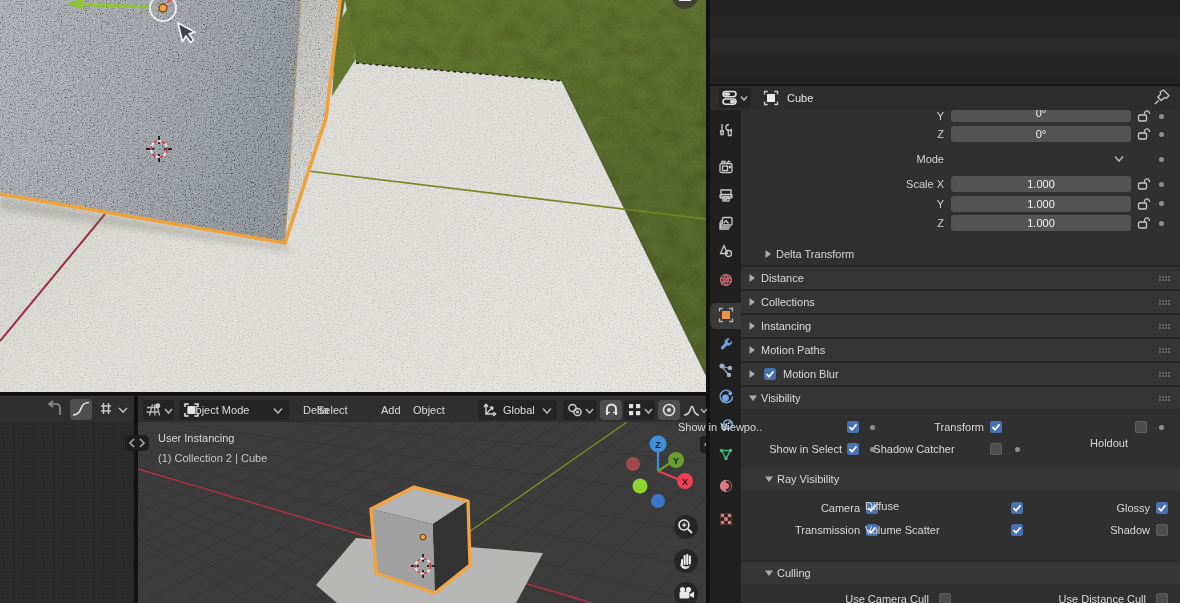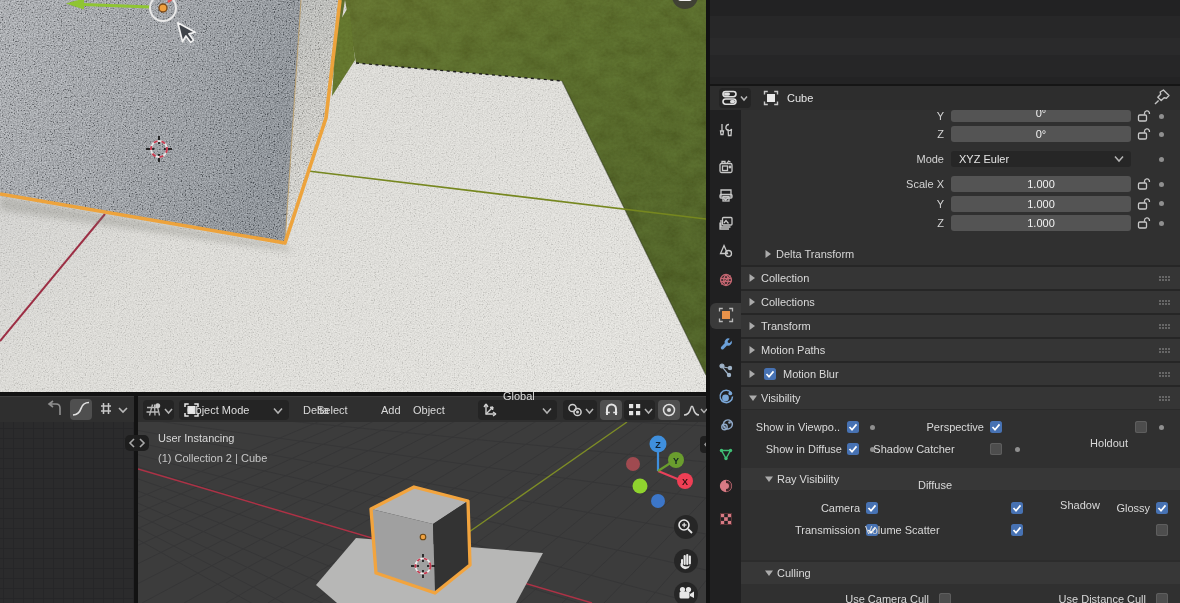--- a/index.html
+++ b/index.html
@@ -262,21 +262,21 @@
 <div class="lbl" style="left:381px;top:403px;color:#dadada">Add</div>
 <div class="lbl" style="left:413px;top:403px;color:#dadada">Object</div>
 <div class="abs" style="left:478px;top:400px;width:79px;height:20px;background:#242424;border-radius:4px"></div>
 <svg class="abs" style="left:482px;top:402px" width="16" height="16" viewBox="0 0 16 16">
 <g stroke="#d0d0d0" stroke-width="1.4" fill="none">
 <path d="M4,2 V12 H14"></path>
 <path d="M4,2 l-2,3 M4,2 l2,3 M14,12 l-3,-2 M14,12 l-3,2"></path>
 <path d="M4,12 L11,5 M11,5 l-3,0.5 M11,5 l-0.5,3"></path>
 </g>
     </svg>
-<div class="lbl" style="left:503px;top:389px;color:#dedede">Global</div>
+<div class="lbl" style="left:503px;top:403px;color:#dedede">Global</div>
 <svg class="abs" style="left:541px;top:407px" width="12" height="8" viewBox="0 0 12 8">
 <path d="M2,1.5 l4,4.5 l4,-4.5" stroke="#b5b5b5" stroke-width="1.5" fill="none"></path>
     </svg>
 <div class="abs" style="left:563px;top:400px;width:34px;height:20px;background:#242424;border-radius:4px"></div>
 <svg class="abs" style="left:566px;top:402px" width="30" height="16" viewBox="0 0 30 16">
 <g stroke="#d0d0d0" stroke-width="1.5" fill="none">
 <circle cx="6.5" cy="6" r="3.6"></circle>
         <circle cx="11.5" cy="10" r="3.6"></circle>
 </g>
 <circle cx="11.5" cy="10" r="1.5" fill="#d0d0d0"></circle>
@@ -461,21 +461,20 @@
       <div style="margin-top:0px;height:16px;display:flex;align-items:center;justify-content:center;color:#f2f2f2;font-size:11px">0°</div>
     </div>
 <svg class="abs" style="left:1136px;top:127px" width="16" height="14" viewBox="0 0 16 14">
 <g stroke="#c9c9c9" stroke-width="1.3" fill="none">
 <rect x="2.5" y="6" width="8" height="6" rx="1.2"></rect>
 <path d="M8.5,5.5 V4.2 a2.5,2.5 0 0 1 4.8,-0.8 l0.2,1.6"></path>
 </g>
     </svg>
 <div class="abs" style="left:1158.5px;top:131.5px;width:5px;height:5px;border-radius:50%;background:#8f8f8f"></div>
 <div class="lbl" style="left:784px;top:152px;width:160px;text-align:right;color:#d4d4d4">Mode</div>
-<div class="abs" style="left:951px;top:151px;width:180px;height:16px;background:#262626;border-radius:3px;color:#e4e4e4;font-size:11px;line-height:16px;padding-left:8px;box-sizing:border-box">XYZ Euler</div>
 <svg class="abs" style="left:1113px;top:155px" width="12" height="8" viewBox="0 0 12 8">
 <path d="M2,1.5 l4,4.5 l4,-4.5" stroke="#b5b5b5" stroke-width="1.5" fill="none"></path>
     </svg>
 <div class="abs" style="left:1158.5px;top:156.5px;width:5px;height:5px;border-radius:50%;background:#8f8f8f"></div>
 <div class="lbl" style="left:784px;top:177px;width:160px;text-align:right;color:#d4d4d4">Scale X</div>
 <div class="abs" style="left:951px;top:176px;width:180px;height:16px;background:#545454;border-radius:3px;overflow:hidden">
       <div style="margin-top:0px;height:16px;display:flex;align-items:center;justify-content:center;color:#f2f2f2;font-size:11px">1.000</div>
     </div>
 <svg class="abs" style="left:1136px;top:177px" width="16" height="14" viewBox="0 0 16 14">
 <g stroke="#c9c9c9" stroke-width="1.3" fill="none">
@@ -508,35 +507,35 @@
 <div class="abs" style="left:1158.5px;top:220.5px;width:5px;height:5px;border-radius:50%;background:#8f8f8f"></div>
 <svg class="abs" style="left:764px;top:249px" width="8" height="10" viewBox="0 0 8 10">
       <polygon points="1.5,1 7,5 1.5,9" fill="#ababab"></polygon>
     </svg>
 <div class="lbl" style="left:776px;top:247px;color:#d5d5d5">Delta Transform</div>
 <div class="abs" style="left:741px;top:265px;width:439px;height:2px;background:#262626"></div>
 <div class="abs" style="left:741px;top:267px;width:439px;height:22px;background:#353535;border-bottom:1px solid #2a2a2a"></div>
 <svg class="abs" style="left:748px;top:273px" width="8" height="10" viewBox="0 0 8 10">
       <polygon points="1.5,1 7,5 1.5,9" fill="#ababab"></polygon>
     </svg>
-<div class="lbl" style="left:761px;top:271px;color:#dadada">Collection</div>
+<div class="lbl" style="left:761px;top:271px;color:#dadada">Distance</div>
 <div class="abs" style="left:1159px;top:276px;width:2px;height:2px;background:#666;box-shadow:3px 0 #666,6px 0 #666,9px 0 #666,0 3px #666,3px 3px #666,6px 3px #666,9px 3px #666"></div>
 <div class="abs" style="left:741px;top:289px;width:439px;height:2px;background:#262626"></div>
 <div class="abs" style="left:741px;top:291px;width:439px;height:22px;background:#353535;border-bottom:1px solid #2a2a2a"></div>
 <svg class="abs" style="left:748px;top:297px" width="8" height="10" viewBox="0 0 8 10">
       <polygon points="1.5,1 7,5 1.5,9" fill="#ababab"></polygon>
     </svg>
 <div class="lbl" style="left:761px;top:295px;color:#dadada">Collections</div>
 <div class="abs" style="left:1159px;top:300px;width:2px;height:2px;background:#666;box-shadow:3px 0 #666,6px 0 #666,9px 0 #666,0 3px #666,3px 3px #666,6px 3px #666,9px 3px #666"></div>
 <div class="abs" style="left:741px;top:313px;width:439px;height:2px;background:#262626"></div>
 <div class="abs" style="left:741px;top:315px;width:439px;height:22px;background:#353535;border-bottom:1px solid #2a2a2a"></div>
 <svg class="abs" style="left:748px;top:321px" width="8" height="10" viewBox="0 0 8 10">
       <polygon points="1.5,1 7,5 1.5,9" fill="#ababab"></polygon>
     </svg>
-<div class="lbl" style="left:761px;top:319px;color:#dadada">Transform</div>
+<div class="lbl" style="left:761px;top:319px;color:#dadada">Instancing</div>
 <div class="abs" style="left:1159px;top:324px;width:2px;height:2px;background:#666;box-shadow:3px 0 #666,6px 0 #666,9px 0 #666,0 3px #666,3px 3px #666,6px 3px #666,9px 3px #666"></div>
 <div class="abs" style="left:741px;top:337px;width:439px;height:2px;background:#262626"></div>
 <div class="abs" style="left:741px;top:339px;width:439px;height:22px;background:#353535;border-bottom:1px solid #2a2a2a"></div>
 <svg class="abs" style="left:748px;top:345px" width="8" height="10" viewBox="0 0 8 10">
       <polygon points="1.5,1 7,5 1.5,9" fill="#ababab"></polygon>
     </svg>
 <div class="lbl" style="left:761px;top:343px;color:#dadada">Motion Paths</div>
 <div class="abs" style="left:1159px;top:348px;width:2px;height:2px;background:#666;box-shadow:3px 0 #666,6px 0 #666,9px 0 #666,0 3px #666,3px 3px #666,6px 3px #666,9px 3px #666"></div>
 <div class="abs" style="left:741px;top:361px;width:439px;height:2px;background:#262626"></div>
 <div class="abs" style="left:741px;top:363px;width:439px;height:22px;background:#353535;border-bottom:1px solid #2a2a2a"></div>
@@ -549,74 +548,74 @@
     </svg>
 <div class="lbl" style="left:783px;top:367px;color:#dadada">Motion Blur</div>
 <div class="abs" style="left:1159px;top:372px;width:2px;height:2px;background:#666;box-shadow:3px 0 #666,6px 0 #666,9px 0 #666,0 3px #666,3px 3px #666,6px 3px #666,9px 3px #666"></div>
 <div class="abs" style="left:741px;top:385px;width:439px;height:2px;background:#262626"></div>
 <div class="abs" style="left:741px;top:387px;width:439px;height:22px;background:#353535;border-bottom:1px solid #2a2a2a"></div>
 <svg class="abs" style="left:748px;top:394px" width="10" height="8" viewBox="0 0 10 8">
       <polygon points="1,1.5 9,1.5 5,7" fill="#ababab"></polygon>
     </svg>
 <div class="lbl" style="left:761px;top:391px;color:#dadada">Visibility</div>
 <div class="abs" style="left:1159px;top:396px;width:2px;height:2px;background:#666;box-shadow:3px 0 #666,6px 0 #666,9px 0 #666,0 3px #666,3px 3px #666,6px 3px #666,9px 3px #666"></div>
-<div class="lbl" style="left:700px;top:420px;width:140px;text-align:right;color:#d9d9d9">Show in Viewpo..</div>
+<div class="lbl" style="left:678px;top:420px;width:140px;color:#d9d9d9">Show in Viewpo..</div>
 <div class="abs" style="left:847px;top:421px;width:12px;height:12px;background:#4772b3;border-radius:2.5px"></div>
 <svg class="abs" style="left:847px;top:421px" width="12" height="12" viewBox="0 0 12 12">
       <path d="M2.5,6 l2.5,2.8 L9.5,3.4" stroke="#fff" stroke-width="1.7" fill="none"></path>
     </svg>
 <div class="abs" style="left:869.5px;top:424.5px;width:5px;height:5px;border-radius:50%;background:#8f8f8f"></div>
-<div class="lbl" style="left:844px;top:420px;width:140px;text-align:right;color:#d9d9d9">Perspective</div>
+<div class="lbl" style="left:844px;top:420px;width:140px;text-align:right;color:#d9d9d9">Transform</div>
 <div class="abs" style="left:990px;top:421px;width:12px;height:12px;background:#4772b3;border-radius:2.5px"></div>
 <svg class="abs" style="left:990px;top:421px" width="12" height="12" viewBox="0 0 12 12">
       <path d="M2.5,6 l2.5,2.8 L9.5,3.4" stroke="#fff" stroke-width="1.7" fill="none"></path>
     </svg>
 <div class="lbl" style="left:988px;top:436px;width:140px;text-align:right;color:#d9d9d9">Holdout</div>
 <div class="abs" style="left:1135px;top:421px;width:12px;height:12px;background:#4d4d4d;border-radius:2.5px;box-shadow:inset 0 0 0 1px #5e5e5e"></div>
 <div class="abs" style="left:1158.5px;top:424.5px;width:5px;height:5px;border-radius:50%;background:#8f8f8f"></div>
-<div class="lbl" style="left:702px;top:442px;width:140px;text-align:right;color:#d9d9d9">Show in Diffuse</div>
+<div class="lbl" style="left:702px;top:442px;width:140px;text-align:right;color:#d9d9d9">Show in Select</div>
 <div class="abs" style="left:847px;top:443px;width:12px;height:12px;background:#4772b3;border-radius:2.5px"></div>
 <svg class="abs" style="left:847px;top:443px" width="12" height="12" viewBox="0 0 12 12">
       <path d="M2.5,6 l2.5,2.8 L9.5,3.4" stroke="#fff" stroke-width="1.7" fill="none"></path>
     </svg>
 <div class="abs" style="left:869.5px;top:446.5px;width:5px;height:5px;border-radius:50%;background:#8f8f8f"></div>
 <div class="lbl" style="left:844px;top:442px;width:140px;text-align:center;color:#d9d9d9">Shadow Catcher</div>
 <div class="abs" style="left:990px;top:443px;width:12px;height:12px;background:#4d4d4d;border-radius:2.5px;box-shadow:inset 0 0 0 1px #5e5e5e"></div>
 <div class="abs" style="left:1014.5px;top:446.5px;width:5px;height:5px;border-radius:50%;background:#8f8f8f"></div>
 <div class="abs" style="left:741px;top:468px;width:439px;height:22px;background:#373737"></div>
 <svg class="abs" style="left:764px;top:475px" width="10" height="8" viewBox="0 0 10 8">
       <polygon points="1,1.5 9,1.5 5,7" fill="#ababab"></polygon>
     </svg>
 <div class="lbl" style="left:777px;top:472px;color:#dadada">Ray Visibility</div>
 <div class="lbl" style="left:720px;top:501px;width:140px;text-align:right;color:#d9d9d9">Camera</div>
 <div class="abs" style="left:866px;top:502px;width:12px;height:12px;background:#4772b3;border-radius:2.5px"></div>
 <svg class="abs" style="left:866px;top:502px" width="12" height="12" viewBox="0 0 12 12">
       <path d="M2.5,6 l2.5,2.8 L9.5,3.4" stroke="#fff" stroke-width="1.7" fill="none"></path>
     </svg>
-<div class="lbl" style="left:865px;top:478px;width:140px;text-align:center;color:#d9d9d9">Diffuse</div>
+<div class="lbl" style="left:865px;top:499px;width:140px;text-align:left;color:#d9d9d9">Diffuse</div>
 <div class="abs" style="left:1011px;top:502px;width:12px;height:12px;background:#4772b3;border-radius:2.5px"></div>
 <svg class="abs" style="left:1011px;top:502px" width="12" height="12" viewBox="0 0 12 12">
       <path d="M2.5,6 l2.5,2.8 L9.5,3.4" stroke="#fff" stroke-width="1.7" fill="none"></path>
     </svg>
 <div class="lbl" style="left:1010px;top:501px;width:140px;text-align:right;color:#d9d9d9">Glossy</div>
 <div class="abs" style="left:1156px;top:502px;width:12px;height:12px;background:#4772b3;border-radius:2.5px"></div>
 <svg class="abs" style="left:1156px;top:502px" width="12" height="12" viewBox="0 0 12 12">
       <path d="M2.5,6 l2.5,2.8 L9.5,3.4" stroke="#fff" stroke-width="1.7" fill="none"></path>
     </svg>
 <div class="lbl" style="left:720px;top:523px;width:140px;text-align:right;color:#d9d9d9">Transmission</div>
 <div class="abs" style="left:866px;top:524px;width:12px;height:12px;background:#4772b3;border-radius:2.5px"></div>
 <svg class="abs" style="left:866px;top:524px" width="12" height="12" viewBox="0 0 12 12">
       <path d="M2.5,6 l2.5,2.8 L9.5,3.4" stroke="#fff" stroke-width="1.7" fill="none"></path>
     </svg>
 <div class="lbl" style="left:865px;top:523px;width:140px;text-align:left;color:#d9d9d9">Volume Scatter</div>
 <div class="abs" style="left:1011px;top:524px;width:12px;height:12px;background:#4772b3;border-radius:2.5px"></div>
 <svg class="abs" style="left:1011px;top:524px" width="12" height="12" viewBox="0 0 12 12">
       <path d="M2.5,6 l2.5,2.8 L9.5,3.4" stroke="#fff" stroke-width="1.7" fill="none"></path>
     </svg>
-<div class="lbl" style="left:1010px;top:498px;width:140px;text-align:center;color:#d9d9d9">Shadow</div>
+<div class="lbl" style="left:1010px;top:523px;width:140px;text-align:right;color:#d9d9d9">Shadow</div>
 <div class="abs" style="left:1156px;top:524px;width:12px;height:12px;background:#4d4d4d;border-radius:2.5px;box-shadow:inset 0 0 0 1px #5e5e5e"></div>
 <div class="abs" style="left:741px;top:560px;width:439px;height:2px;background:#2c2c2c"></div>
 <div class="abs" style="left:741px;top:562px;width:439px;height:22px;background:#373737"></div>
 <svg class="abs" style="left:764px;top:569px" width="10" height="8" viewBox="0 0 10 8">
       <polygon points="1,1.5 9,1.5 5,7" fill="#ababab"></polygon>
     </svg>
 <div class="lbl" style="left:777px;top:566px;color:#dadada">Culling</div>
 <div class="lbl" style="left:789px;top:592px;width:140px;text-align:right;color:#d9d9d9">Use Camera Cull</div>
 <div class="abs" style="left:939px;top:593px;width:12px;height:12px;background:#4d4d4d;border-radius:2.5px;box-shadow:inset 0 0 0 1px #5e5e5e"></div>
 <div class="lbl" style="left:1006px;top:592px;width:140px;text-align:right;color:#d9d9d9">Use Distance Cull</div>

